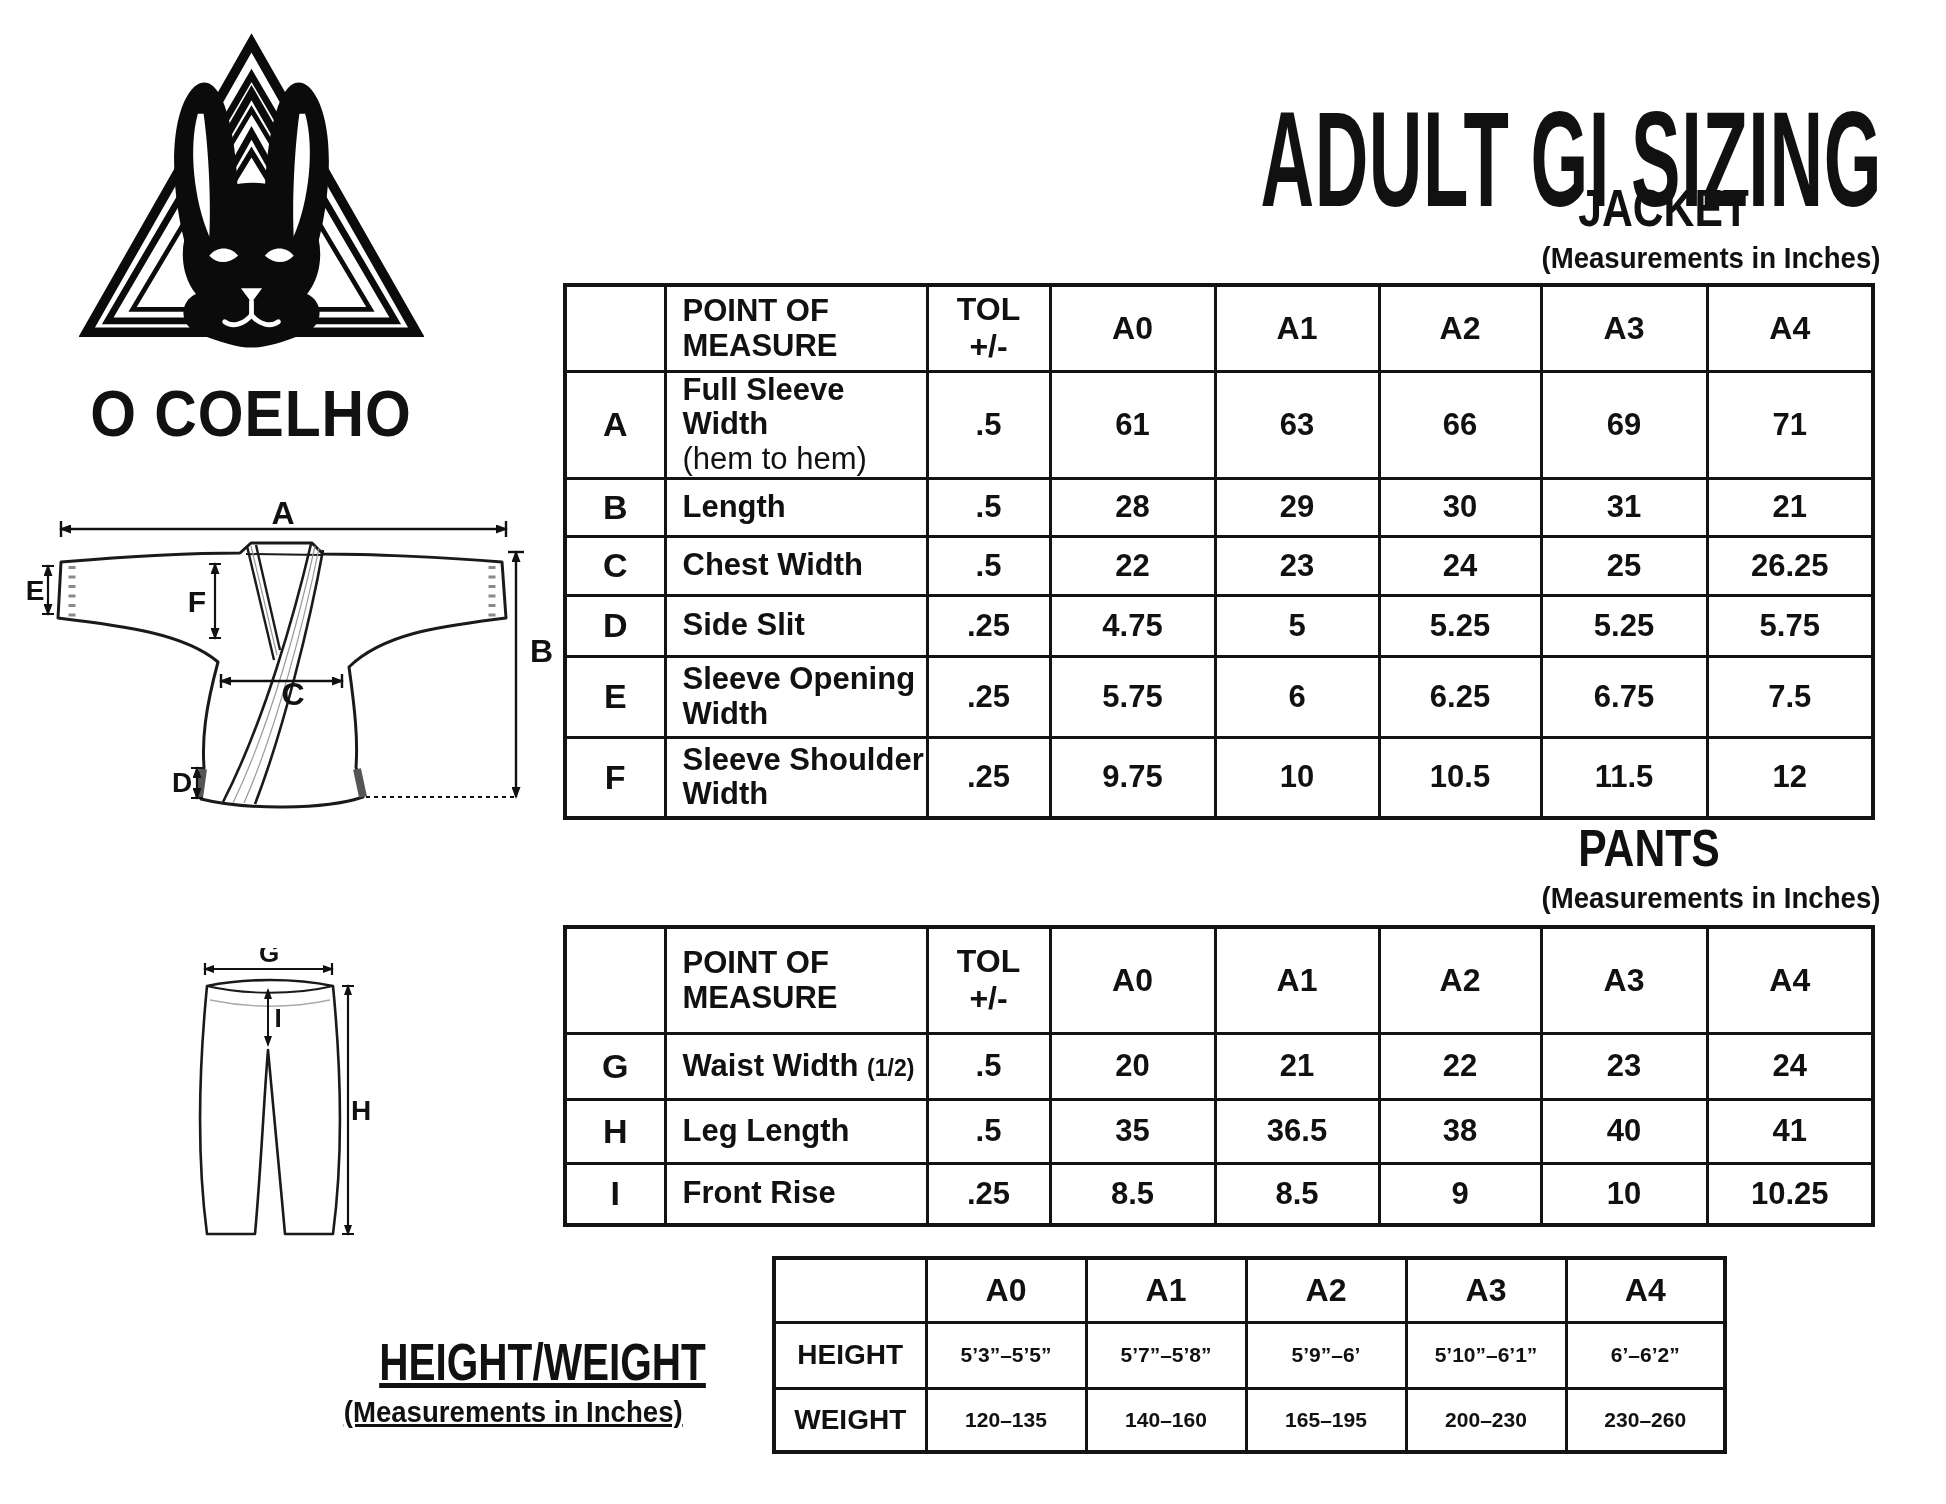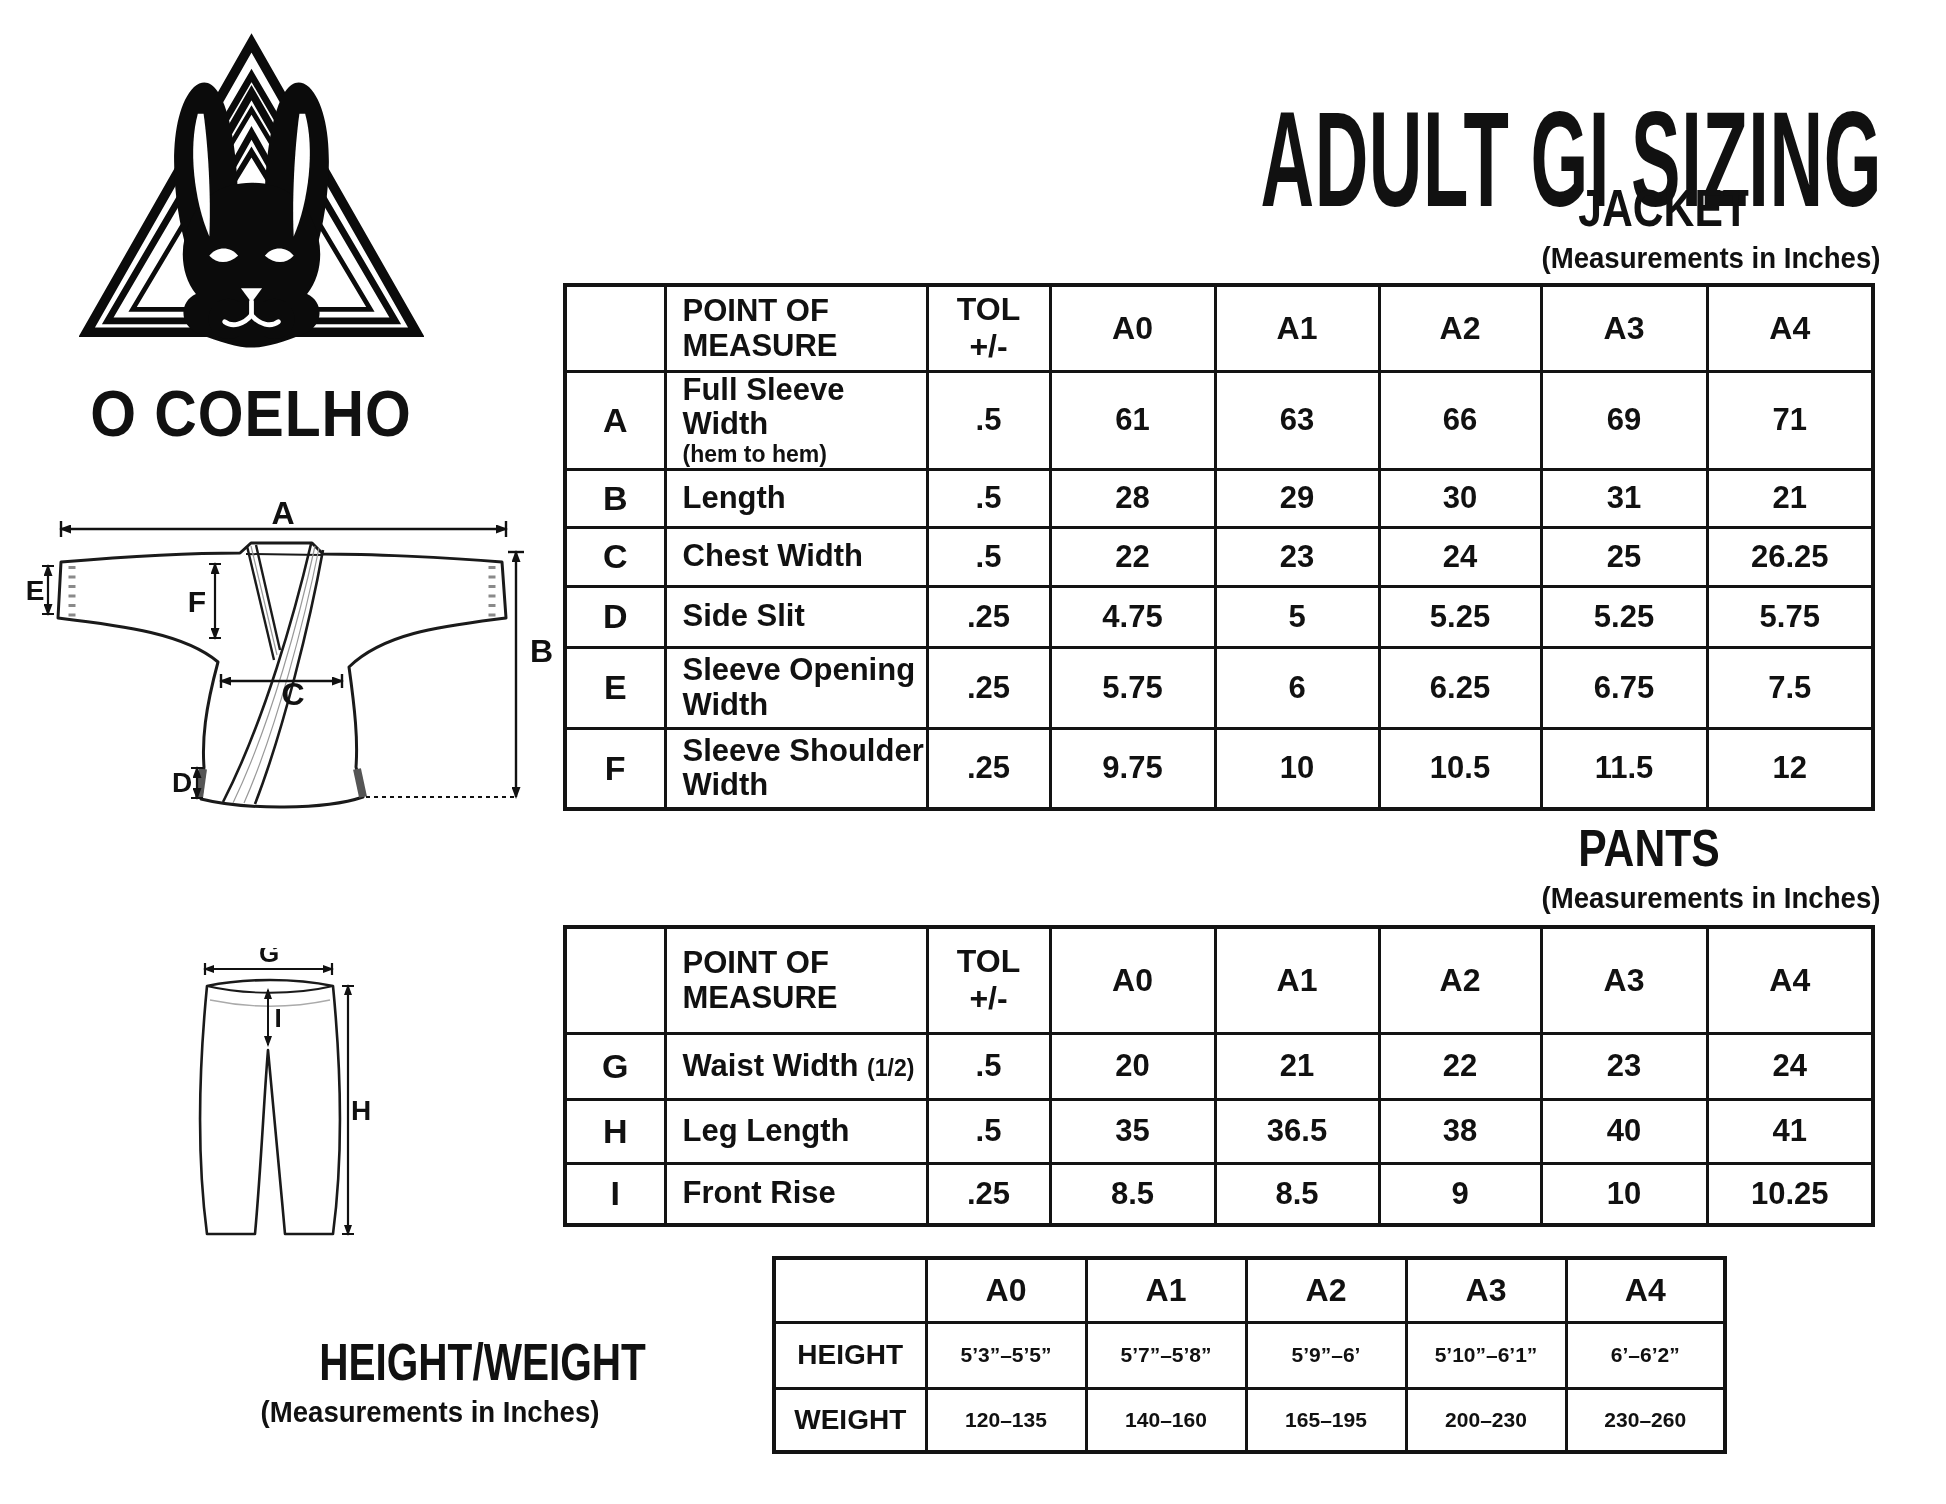--- a/index.html
+++ b/index.html
@@ -15,37 +15,37 @@
   }
   .sec-head{position:absolute;right:66px;text-align:left;}
   .sec-title{
     font-size:52px;font-weight:800;line-height:1;white-space:nowrap;
     transform:scaleX(.82);transform-origin:100% 50%;
   }
   .sec-sub{
     font-size:30px;font-weight:700;line-height:1;white-space:nowrap;margin-top:9px;
     transform:scaleX(.92);transform-origin:100% 50%;
   }
-  .hw-head{position:absolute;right:1300px;top:1336px;text-align:left;}
+  .hw-head{position:absolute;right:1240px;top:1336px;text-align:center;text-decoration:underline;}
   .hw-head .sec-title{transform:scaleX(.78);}
   
   .logo{position:absolute;left:70px;top:32px;width:362px;text-align:center;}
   .brand-name{
     font-size:64px;font-weight:800;line-height:1;margin-top:8px;white-space:nowrap;
     transform:scaleX(.92);transform-origin:50% 50%;letter-spacing:1px;
   }
   
   table.size-table{
     border-collapse:collapse;table-layout:fixed;position:absolute;background:#fff;
     border:4px solid #131313;
   }
   table.size-table td{border:3px solid #131313;padding:0;vertical-align:middle;overflow:hidden;}
   .c-letter{text-align:center;font-weight:700;font-size:34px;}
   .c-label{text-align:left;padding-left:16px!important;font-weight:700;font-size:31px;line-height:1.12;}
-  .note-block{display:block;font-size:23px;font-weight:700;}
+  .note-block{display:block;font-size:31px;font-weight:400;}
   .note-inline{font-size:23px;font-weight:700;}
   .c-mid{text-align:center;font-weight:700;font-size:31px;}
   .h-pom{text-align:left;padding-left:16px!important;font-weight:700;font-size:31px;line-height:1.15;}
   .h-mid{text-align:center;font-weight:700;font-size:32px;line-height:1.15;}
   .t-jacket tr:nth-child(1){height:86px}
   .t-jacket tr:nth-child(2){height:73px}
   .t-jacket tr:nth-child(3){height:58px}
   .t-jacket tr:nth-child(4){height:59px}
   .t-jacket tr:nth-child(5){height:61px}
   .t-jacket tr:nth-child(6){height:81px}

